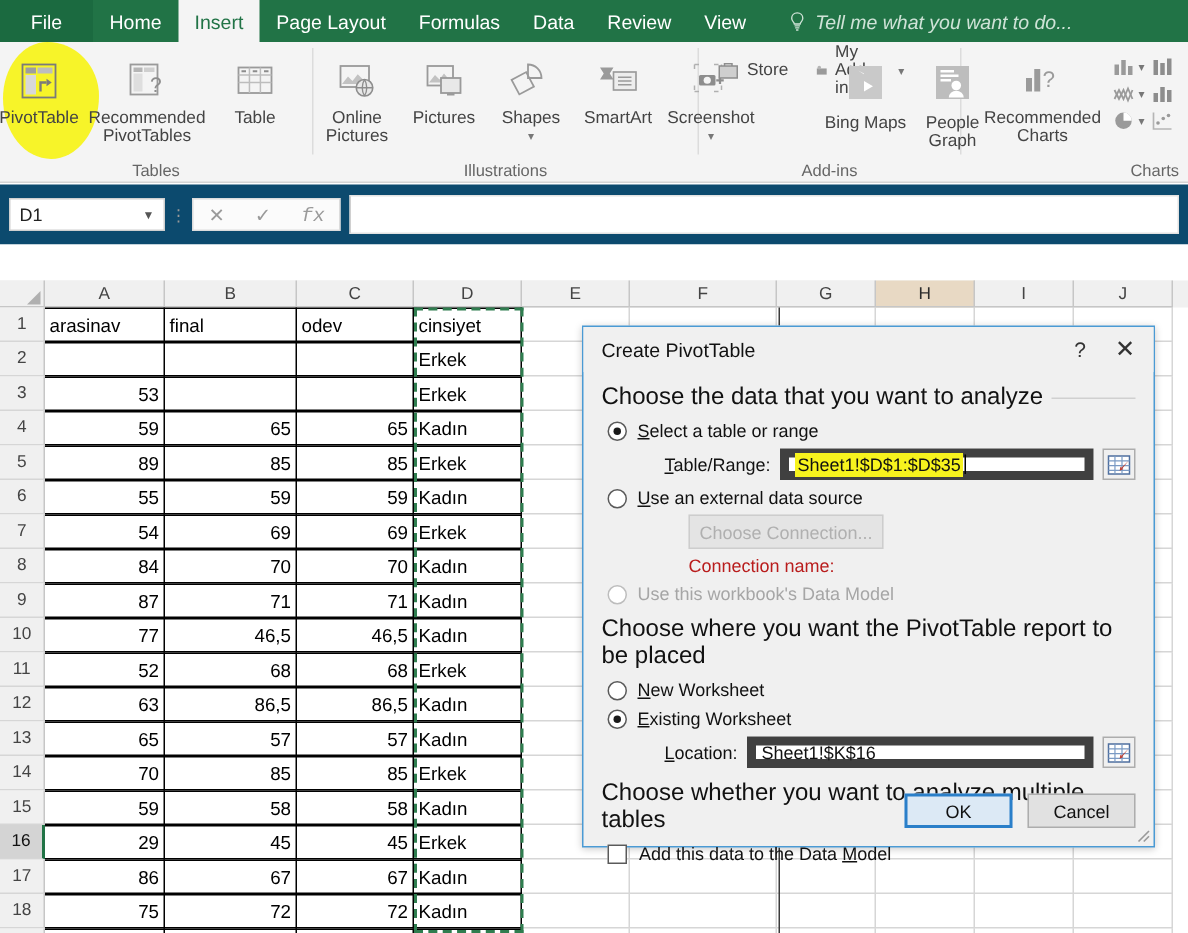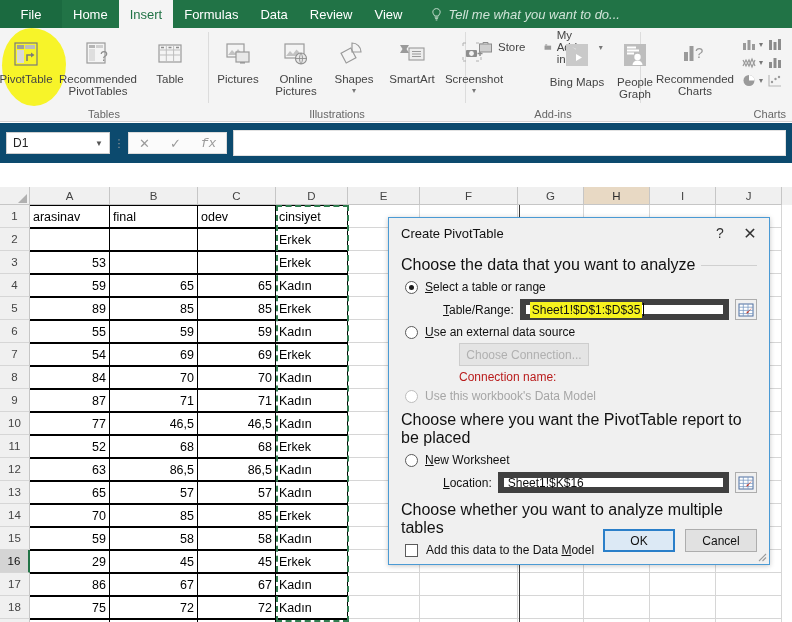--- a/index.html
+++ b/index.html
@@ -259,20 +259,23 @@
     <div class="file-tab">
       <span>File</span>
     </div>
     <div class="tab">
         <span>Home</span>
       </div>
     <div class="tab active">
         <span>Insert</span>
       </div>
     <div class="tab">
+        <span>Page Layout</span>
+      </div>
+    <div class="tab">
         <span>Formulas</span>
       </div>
     <div class="tab">
         <span>Data</span>
       </div>
     <div class="tab">
         <span>Review</span>
       </div>
     <div class="tab">
         <span>View</span>
@@ -329,38 +332,38 @@
       </div>
       <div class="grp-label">Tables</div>
     </div>
     <div class="grp-sep"></div>
 
     <div class="grp" style="width:256px;">
       <div class="grp-body">
         <div class="bigbtn w58">
           <div class="ic">
             <svg width="30" height="28" viewBox="0 0 30 28">
+              <rect x="4" y="4" width="19" height="14" fill="none" stroke="#9a9a9a" stroke-width="1.2"></rect>
+              <path d="M5 16 l4-5 3 3 3.5-4.5 6.5 6.5z" fill="#c2c2c2"></path>
+              <circle cx="20" cy="18.5" r="5.5" fill="#e8e8e8" stroke="#8d8d8d" stroke-width="1.1"></circle>
+              <path d="M14.5 18.5h11M20 13c2 3.2 2 7.8 0 11M20 13c-2 3.2-2 7.8 0 11" fill="none" stroke="#8d8d8d" stroke-width=".9"></path>
+            </svg>
+          </div>
+          <div class="lb">Online Pictures</div>
+        </div>
+        <div class="bigbtn w58">
+          <div class="ic">
+            <svg width="30" height="28" viewBox="0 0 30 28">
               <rect x="4" y="4" width="17" height="13" fill="none" stroke="#9a9a9a" stroke-width="1.2"></rect>
               <path d="M5 15 l4-5 3 3 3-4 5 6z" fill="#c2c2c2"></path>
               <rect x="13" y="12" width="13" height="10" fill="#e8e8e8" stroke="#9a9a9a" stroke-width="1.2"></rect>
               <path d="M17 22h5v1.6h-5z" fill="#9a9a9a"></path>
             </svg>
           </div>
           <div class="lb">Pictures</div>
-        </div>
-        <div class="bigbtn w58">
-          <div class="ic">
-            <svg width="30" height="28" viewBox="0 0 30 28">
-              <rect x="4" y="4" width="19" height="14" fill="none" stroke="#9a9a9a" stroke-width="1.2"></rect>
-              <path d="M5 16 l4-5 3 3 3.5-4.5 6.5 6.5z" fill="#c2c2c2"></path>
-              <circle cx="20" cy="18.5" r="5.5" fill="#e8e8e8" stroke="#8d8d8d" stroke-width="1.1"></circle>
-              <path d="M14.5 18.5h11M20 13c2 3.2 2 7.8 0 11M20 13c-2 3.2-2 7.8 0 11" fill="none" stroke="#8d8d8d" stroke-width=".9"></path>
-            </svg>
-          </div>
-          <div class="lb">Online Pictures</div>
         </div>
         <div class="bigbtn w58">
           <div class="ic">
             <svg width="30" height="28" viewBox="0 0 30 28">
               <path d="M13 3 a9 9 0 0 1 9 9 h-9z" fill="none" stroke="#9a9a9a" stroke-width="1.2"></path>
               <rect x="4" y="10" width="11" height="11" fill="none" stroke="#9a9a9a" stroke-width="1.2" transform="rotate(-28 9.5 15.5)"></rect>
             </svg>
           </div>
           <div class="lb">Shapes</div>
           <div class="caretdn">▾</div>
@@ -843,20 +846,24 @@
       <div class="sect">
         <span>Choose where you want the PivotTable report to be placed</span>
         <span class="line"></span>
       </div>
 
       <div class="radio-row">
         <span class="rd"></span>
         <span><span class="u">N</span>ew Worksheet</span>
       </div>
 
+      <div class="radio-row">
+        <span class="rd on"></span>
+        <span><span class="u">E</span>xisting Worksheet</span>
+      </div>
 
       <div class="field-row">
         <span class="field-label"><span class="u">L</span>ocation:</span>
         <div class="tbox">
           <span class="val">Sheet1!$K$16</span>
         </div>
         <div class="picker">
           <svg width="16" height="14" viewBox="0 0 16 14">
             <rect x="1" y="1" width="14" height="12" fill="#ffffff" stroke="#4f6f9f" stroke-width="1"></rect>
             <path d="M1 4.2h14M1 7.4h14M1 10.6h14M5.3 1v12M10 1v12" stroke="#7a9ac4" stroke-width=".8"></path>

